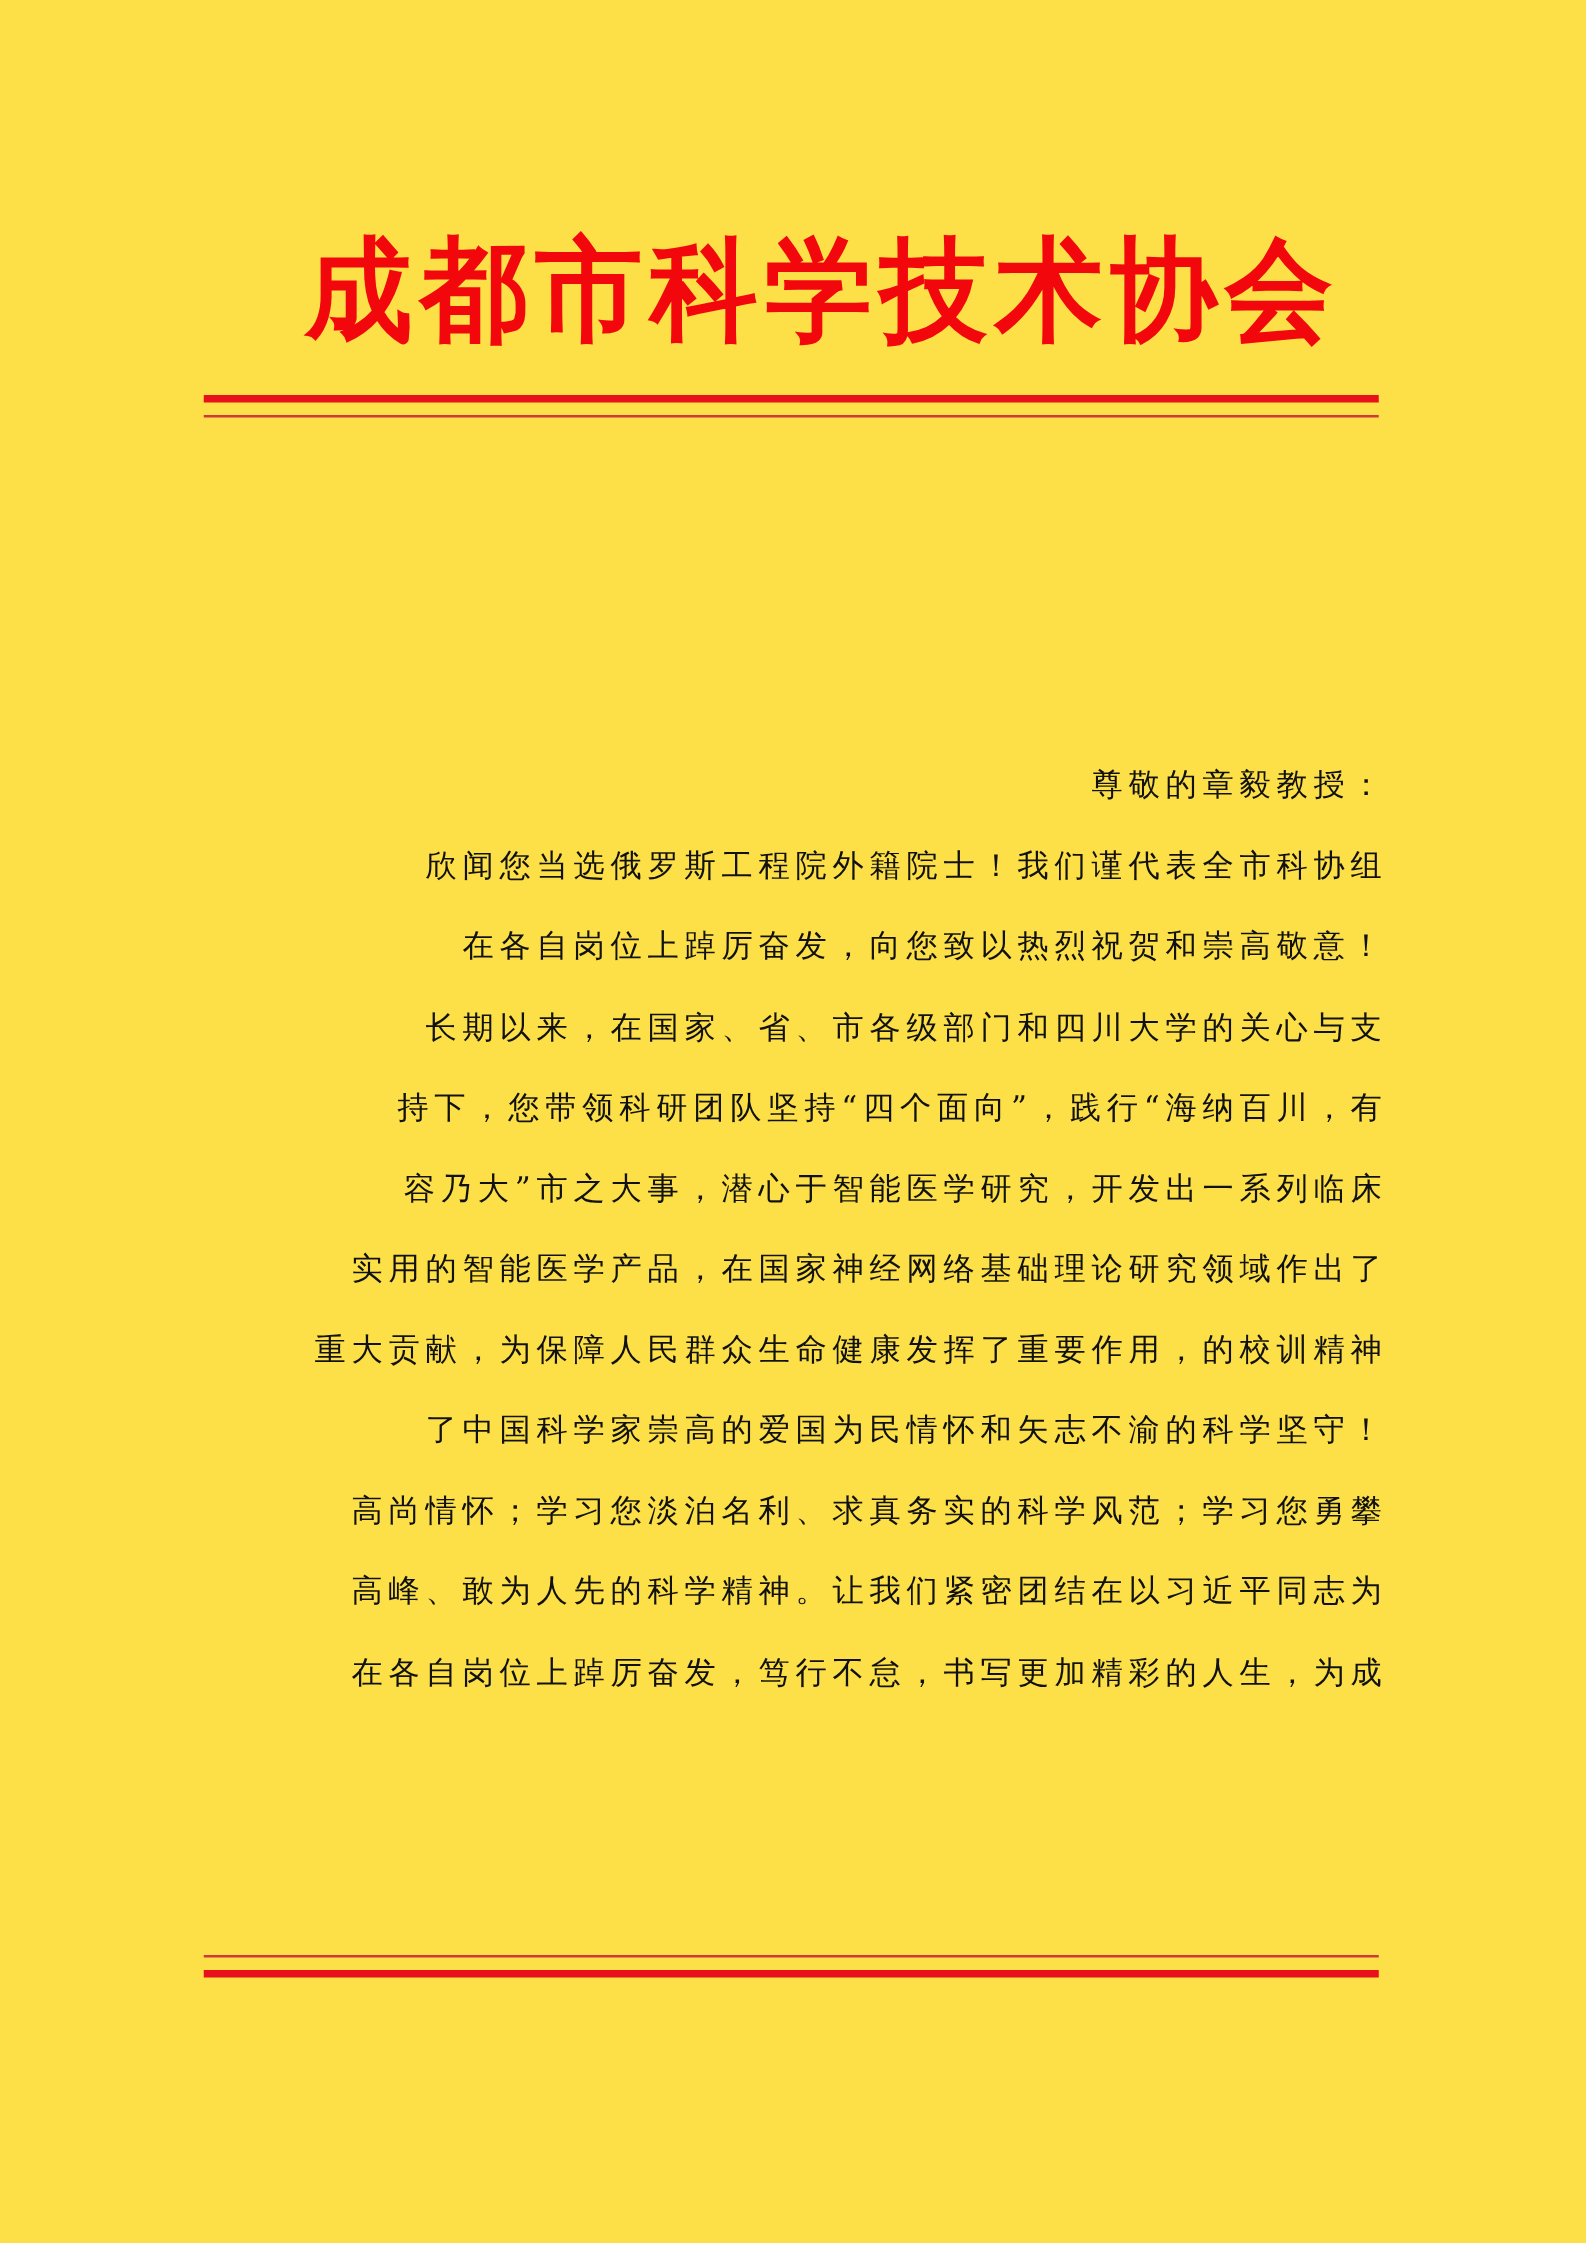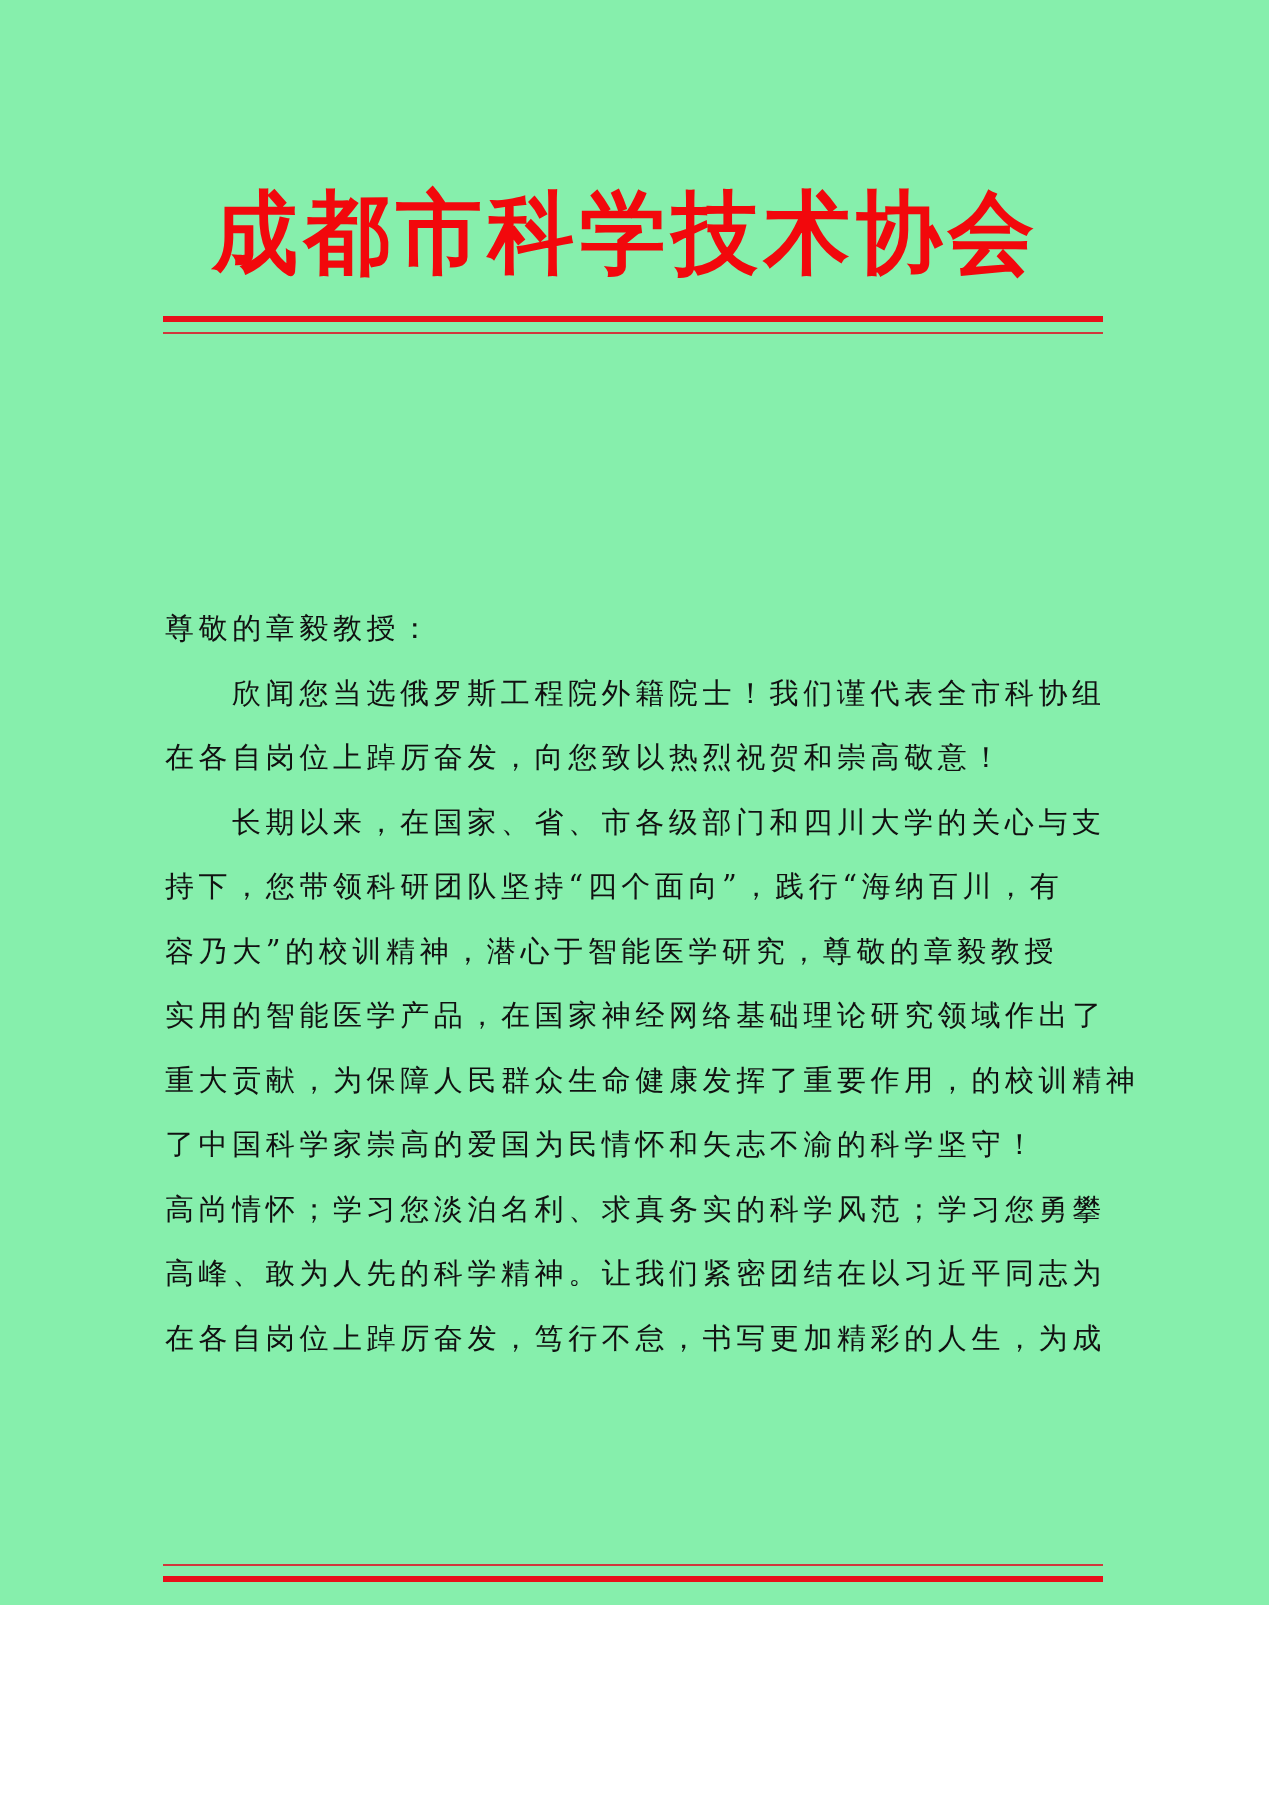--- a/index.html
+++ b/index.html
@@ -1,49 +1,49 @@
 <!DOCTYPE html>
 <html><head>
 <meta charset="utf-8">
 <style>
   html, body { margin: 0; padding: 0; background: #ffffff; }
   body { width: 1269px; height: 1794px; position: relative; overflow: hidden; }
-  .page { position: absolute; left: 0; top: 0; width: 1269px; height: 1605px; background: #86efac; }
+  .page { position: absolute; left: 0; top: 0; width: 1269px; height: 1794px; background: #fde047; text-align: right; }
   .title {
     position: absolute; left: 212px; top: 178px; width: 860px; height: 110px;
     color: #f2080c; font-family: "DejaVu Serif", "Liberation Serif", serif;
     font-weight: bold; font-size: 86px; line-height: 110px; letter-spacing: 6px;
     white-space: nowrap; transform: scaleY(1.05);
   }
   .rule { position: absolute; left: 163px; width: 940px; background: #e8101a; }
   .rule.thick { height: 6px; }
   .rule.thin { height: 2px; background: #d0383c; }
   .body-text {
     position: absolute; left: 165px; top: 596px; width: 945px;
     font-family: "DejaVu Serif", "Liberation Serif", serif;
-    font-size: 29px; color: #111111; line-height: 64.5px; letter-spacing: 4.6px;
+    font-size: 25px; color: #111111; line-height: 64.5px; letter-spacing: 4.6px;
   }
   .line { display: block; white-space: nowrap; height: 64.5px; overflow: visible; }
   .indent { padding-left: 67px; }
 </style>
 </head>
 <body>
 
 <div class="page">
   <div class="title">成都市科学技术协会</div>
   <div class="rule thick" style="top:316px;"></div>
   <div class="rule thin" style="top:332px;"></div>
 
   <div class="body-text">
     <span class="line">尊敬的章毅教授：</span>
     <span class="line indent">欣闻您当选俄罗斯工程院外籍院士！我们谨代表全市科协组</span>
     <span class="line">在各自岗位上踔厉奋发，向您致以热烈祝贺和崇高敬意！</span>
     <span class="line indent">长期以来，在国家、省、市各级部门和四川大学的关心与支</span>
     <span class="line">持下，您带领科研团队坚持“四个面向”，践行“海纳百川，有</span>
-    <span class="line">容乃大”的校训精神，潜心于智能医学研究，尊敬的章毅教授</span>
+    <span class="line">容乃大”市之大事，潜心于智能医学研究，开发出一系列临床</span>
     <span class="line">实用的智能医学产品，在国家神经网络基础理论研究领域作出了</span>
     <span class="line">重大贡献，为保障人民群众生命健康发挥了重要作用，的校训精神</span>
     <span class="line">了中国科学家崇高的爱国为民情怀和矢志不渝的科学坚守！</span>
     <span class="line">高尚情怀；学习您淡泊名利、求真务实的科学风范；学习您勇攀</span>
     <span class="line">高峰、敢为人先的科学精神。让我们紧密团结在以习近平同志为</span>
     <span class="line">在各自岗位上踔厉奋发，笃行不怠，书写更加精彩的人生，为成</span>
   </div>
 
   <div class="rule thin" style="top:1564px;"></div>
   <div class="rule thick" style="top:1576px;"></div>

